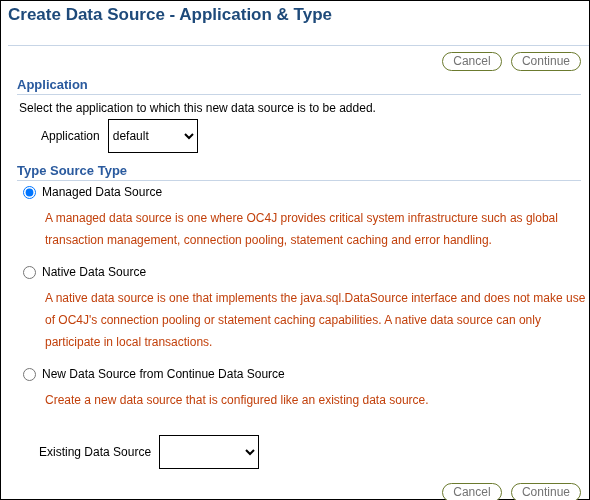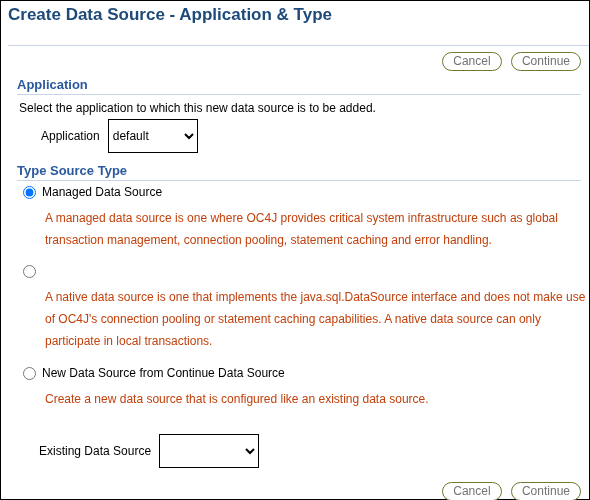--- a/index.html
+++ b/index.html
@@ -130,20 +130,21 @@
   <div class="radio-row">
     <input type="radio" name="dstype" checked="" style="">
     <span class="radio-label">Managed Data Source</span>
   </div>
   <div class="radio-desc">A managed data source is one where OC4J provides critical system infrastructure such as global transaction management, connection pooling, statement caching and error handling.</div>
 </div>
 
 <div class="radio-block">
   <div class="radio-row">
     <input type="radio" name="dstype" style="">
+    <span class="radio-label">Native Data Source</span>
   </div>
   <div class="radio-desc">A native data source is one that implements the java.sql.DataSource interface and does not make use of OC4J's connection pooling or statement caching capabilities. A native data source can only participate in local transactions.</div>
 </div>
 
 <div class="radio-block">
   <div class="radio-row">
     <input type="radio" name="dstype" style="">
     <span class="radio-label">New Data Source from Continue Data Source</span>
   </div>
   <div class="radio-desc" style="margin-bottom:24px;">Create a new data source that is configured like an existing data source.</div>

